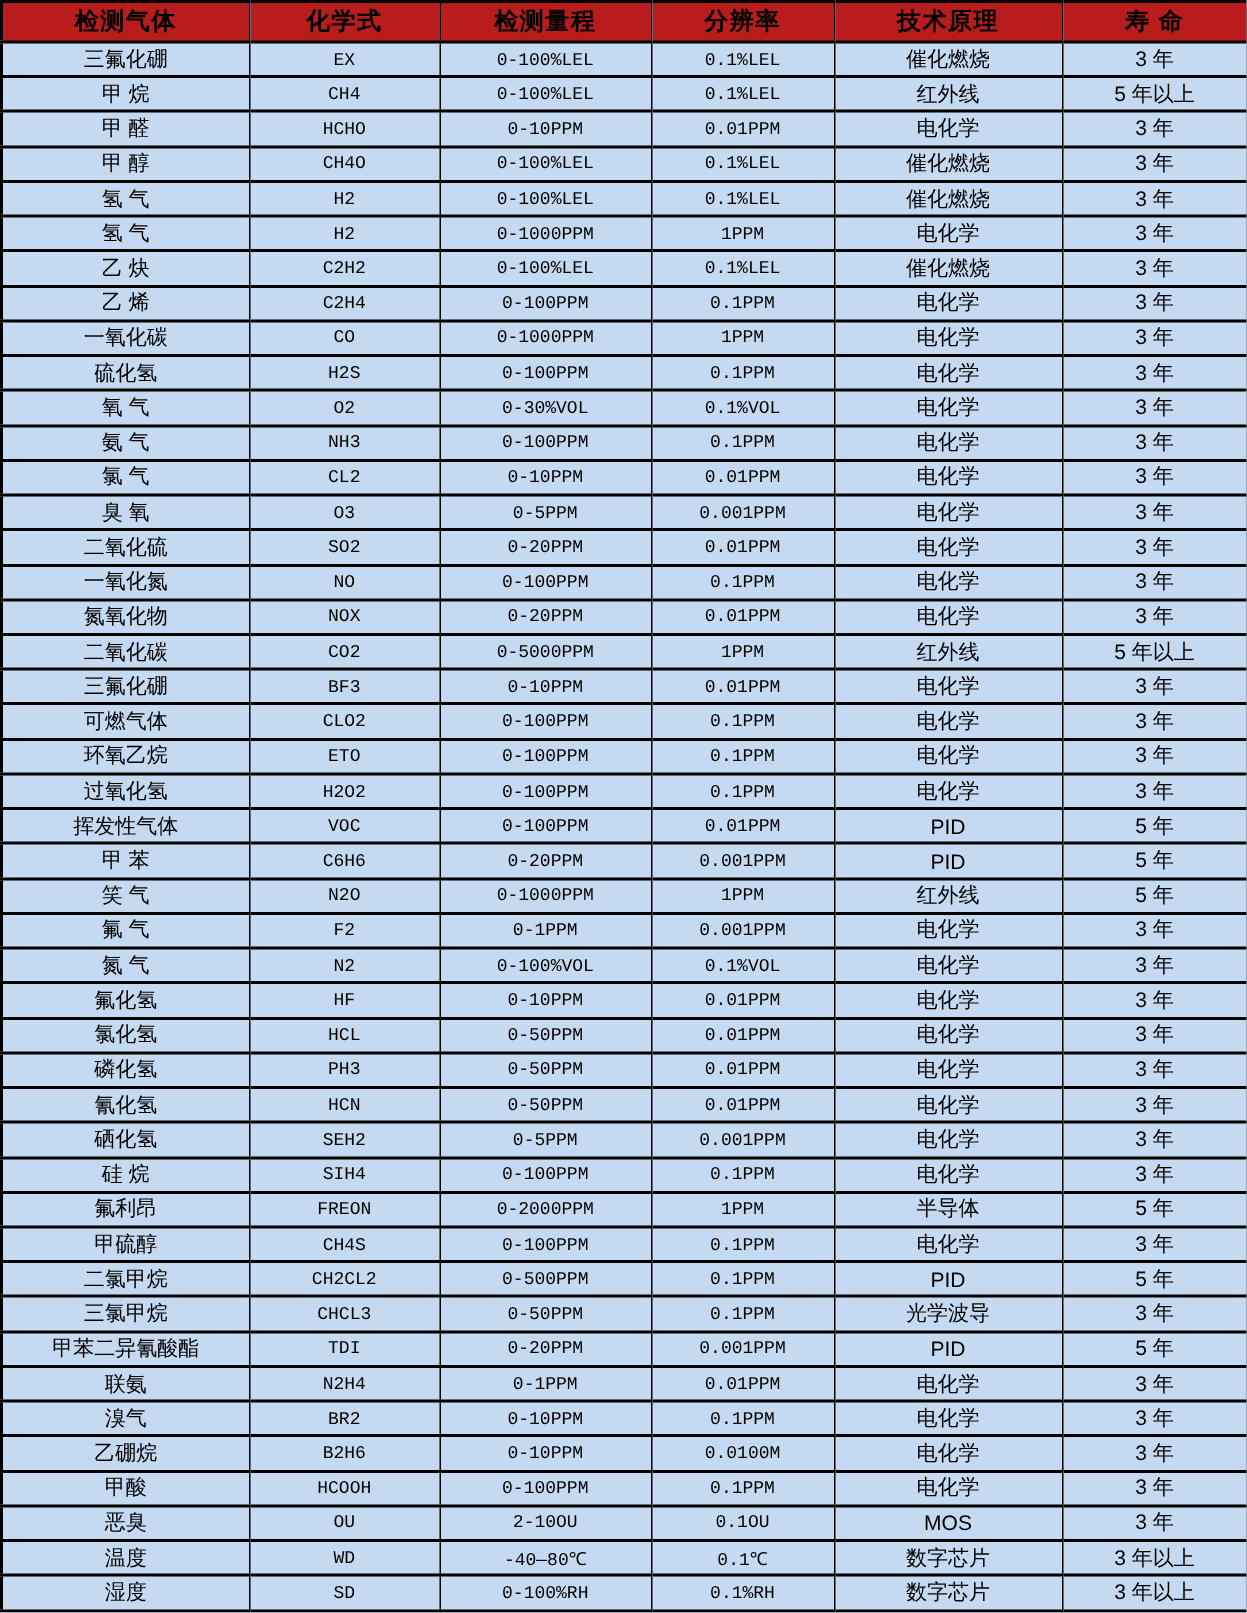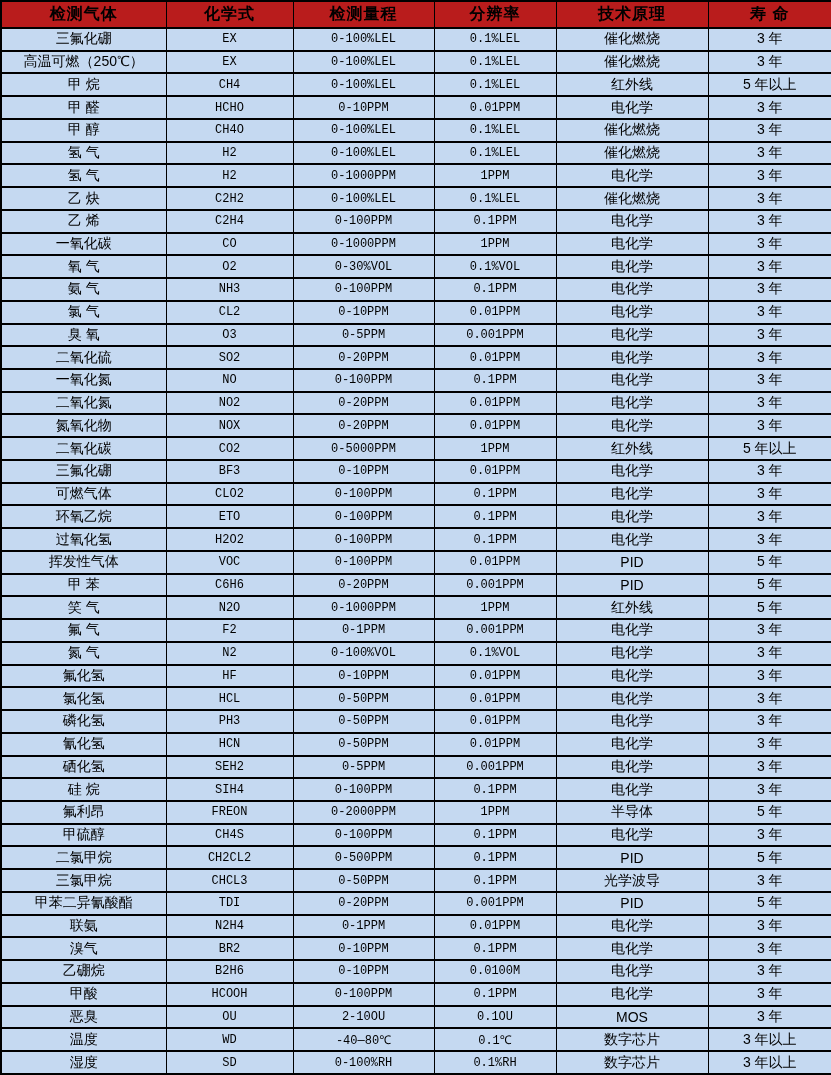--- a/index.html
+++ b/index.html
@@ -74,28 +74,20 @@
   <tbody>
       <tr>
         <td class="c0">三氟化硼</td>
         <td class="c1">EX</td>
         <td class="c2">0-100%LEL</td>
         <td class="c3">0.1%LEL</td>
         <td class="c4">催化燃烧</td>
         <td class="c5">3 年</td>
       </tr>
       <tr>
-        <td class="c0">高温可燃（250℃）</td>
-        <td class="c1">EX</td>
-        <td class="c2">0-100%LEL</td>
-        <td class="c3">0.1%LEL</td>
-        <td class="c4">催化燃烧</td>
-        <td class="c5">3 年</td>
-      </tr>
-      <tr>
         <td class="c0">甲 烷</td>
         <td class="c1">CH4</td>
         <td class="c2">0-100%LEL</td>
         <td class="c3">0.1%LEL</td>
         <td class="c4">红外线</td>
         <td class="c5">5 年以上</td>
       </tr>
       <tr>
         <td class="c0">甲 醛</td>
         <td class="c1">HCHO</td>
@@ -146,20 +138,28 @@
       </tr>
       <tr>
         <td class="c0">一氧化碳</td>
         <td class="c1">CO</td>
         <td class="c2">0-1000PPM</td>
         <td class="c3">1PPM</td>
         <td class="c4">电化学</td>
         <td class="c5">3 年</td>
       </tr>
       <tr>
+        <td class="c0">硫化氢</td>
+        <td class="c1">H2S</td>
+        <td class="c2">0-100PPM</td>
+        <td class="c3">0.1PPM</td>
+        <td class="c4">电化学</td>
+        <td class="c5">3 年</td>
+      </tr>
+      <tr>
         <td class="c0">氧 气</td>
         <td class="c1">O2</td>
         <td class="c2">0-30%VOL</td>
         <td class="c3">0.1%VOL</td>
         <td class="c4">电化学</td>
         <td class="c5">3 年</td>
       </tr>
       <tr>
         <td class="c0">氨 气</td>
         <td class="c1">NH3</td>
@@ -190,28 +190,20 @@
         <td class="c2">0-20PPM</td>
         <td class="c3">0.01PPM</td>
         <td class="c4">电化学</td>
         <td class="c5">3 年</td>
       </tr>
       <tr>
         <td class="c0">一氧化氮</td>
         <td class="c1">NO</td>
         <td class="c2">0-100PPM</td>
         <td class="c3">0.1PPM</td>
-        <td class="c4">电化学</td>
-        <td class="c5">3 年</td>
-      </tr>
-      <tr>
-        <td class="c0">二氧化氮</td>
-        <td class="c1">NO2</td>
-        <td class="c2">0-20PPM</td>
-        <td class="c3">0.01PPM</td>
         <td class="c4">电化学</td>
         <td class="c5">3 年</td>
       </tr>
       <tr>
         <td class="c0">氮氧化物</td>
         <td class="c1">NOX</td>
         <td class="c2">0-20PPM</td>
         <td class="c3">0.01PPM</td>
         <td class="c4">电化学</td>
         <td class="c5">3 年</td>

